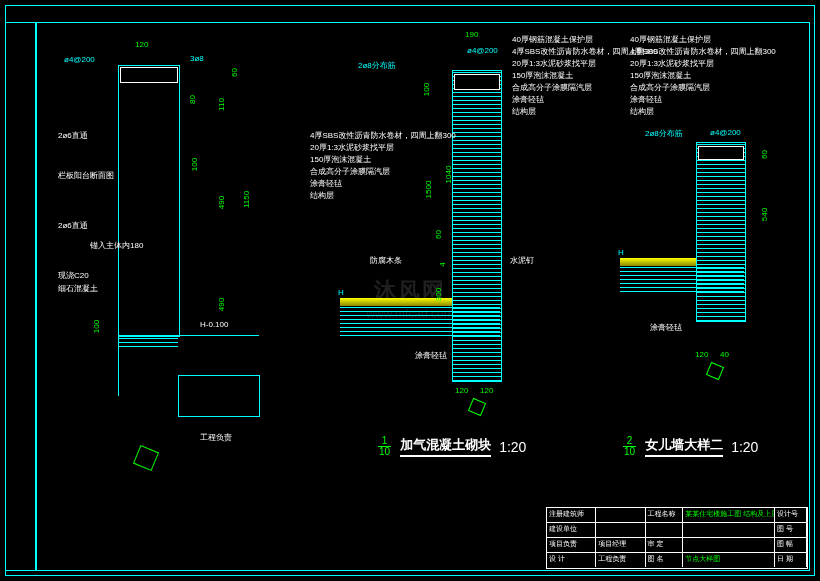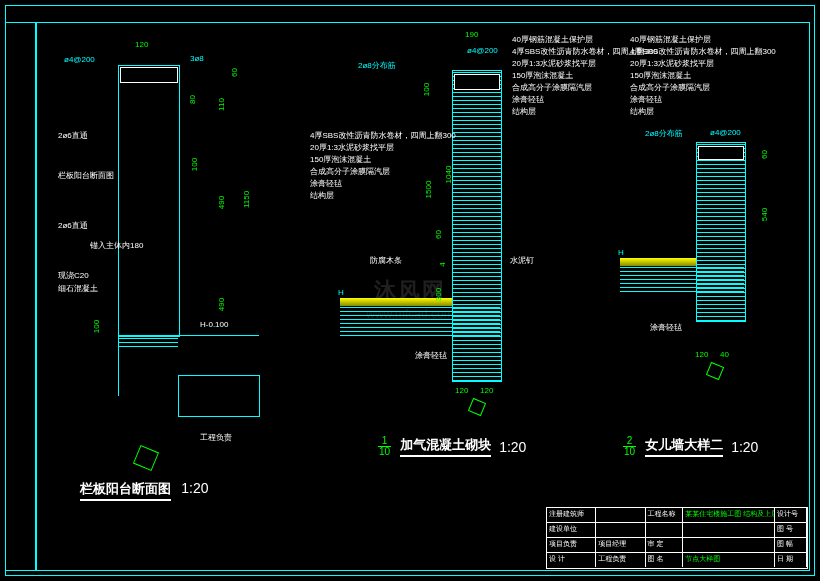--- a/index.html
+++ b/index.html
@@ -142,24 +142,20 @@
   <div class="abs dim-text" style="left:155px; top:260px; transform:rotate(-90deg);">490</div>
   <div class="abs dim-text" style="left:30px; top:282px; transform:rotate(-90deg);">100</div>
 
   <div class="abs label-text cyan" style="left:140px; top:280px;">H-0.100</div>
   <div class="abs label-text" style="left:140px; top:392px;">工程负责</div>
 
   <div class="abs" style="left:76px; top:408px;">
     <span class="octagon"></span>
   </div>
 
-  <div class="abs" style="left:20px; top:440px;">
-    <span class="title">栏板阳台断面图</span>
-    <span class="scale">1:20</span>
-  </div>
 </div>
 
 <div class="abs" style="left:310px; top:30px; width:290px; height:440px;">
 
   <div class="abs dim-text" style="left:155px; top:0;">190</div>
   <div class="abs dim-text-c" style="left:48px; top:30px;">2ø8分布筋</div>
   <div class="abs dim-text-c" style="left:157px; top:16px;">ø4@200</div>
 
   <div class="abs hatch" style="left:142px; top:40px; width:48px; height:310px; border:1px solid #0ff;"></div>
   <div class="abs" style="left:144px; top:44px; width:44px; height:14px; border:1px solid #fff; background:#000;"></div>

